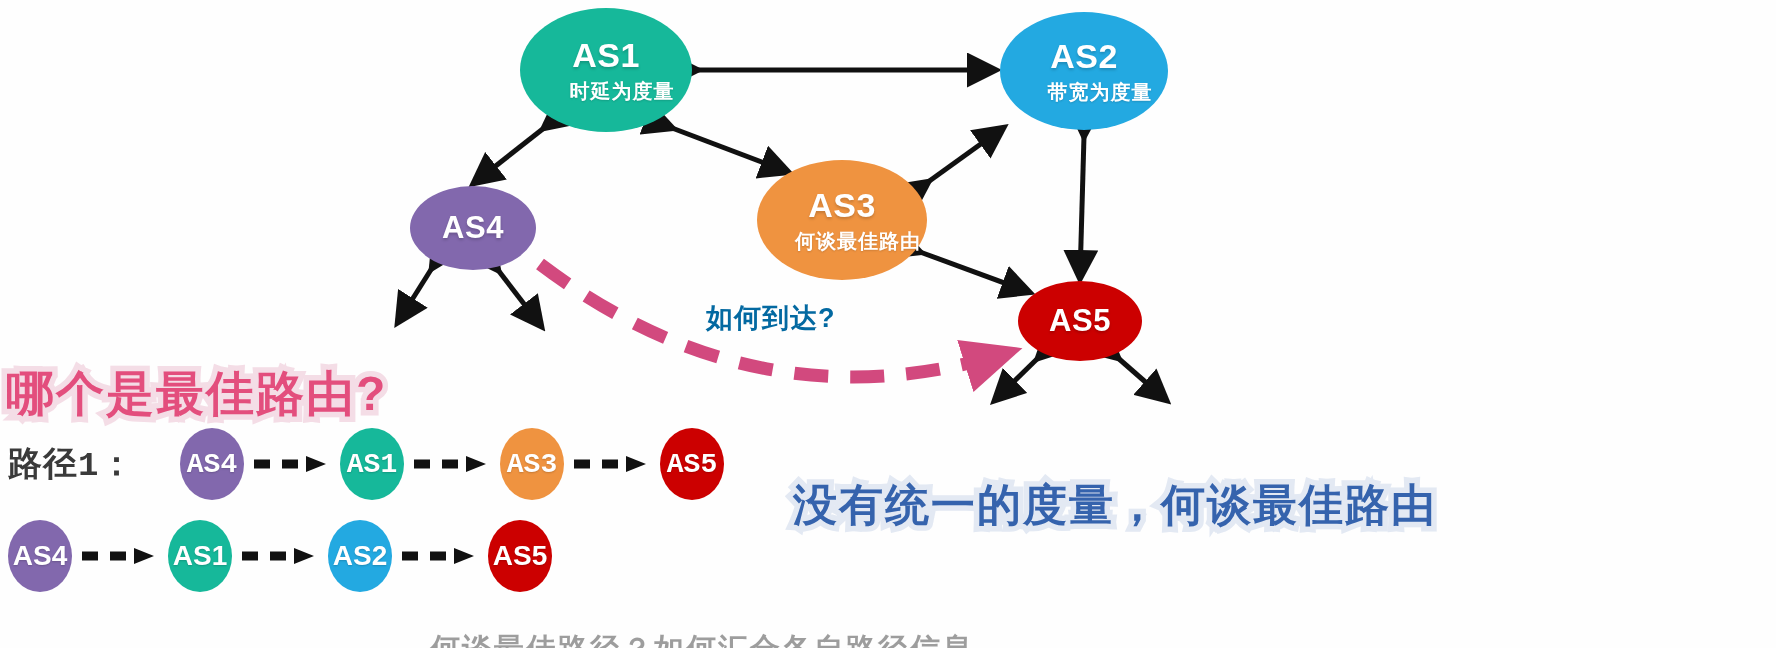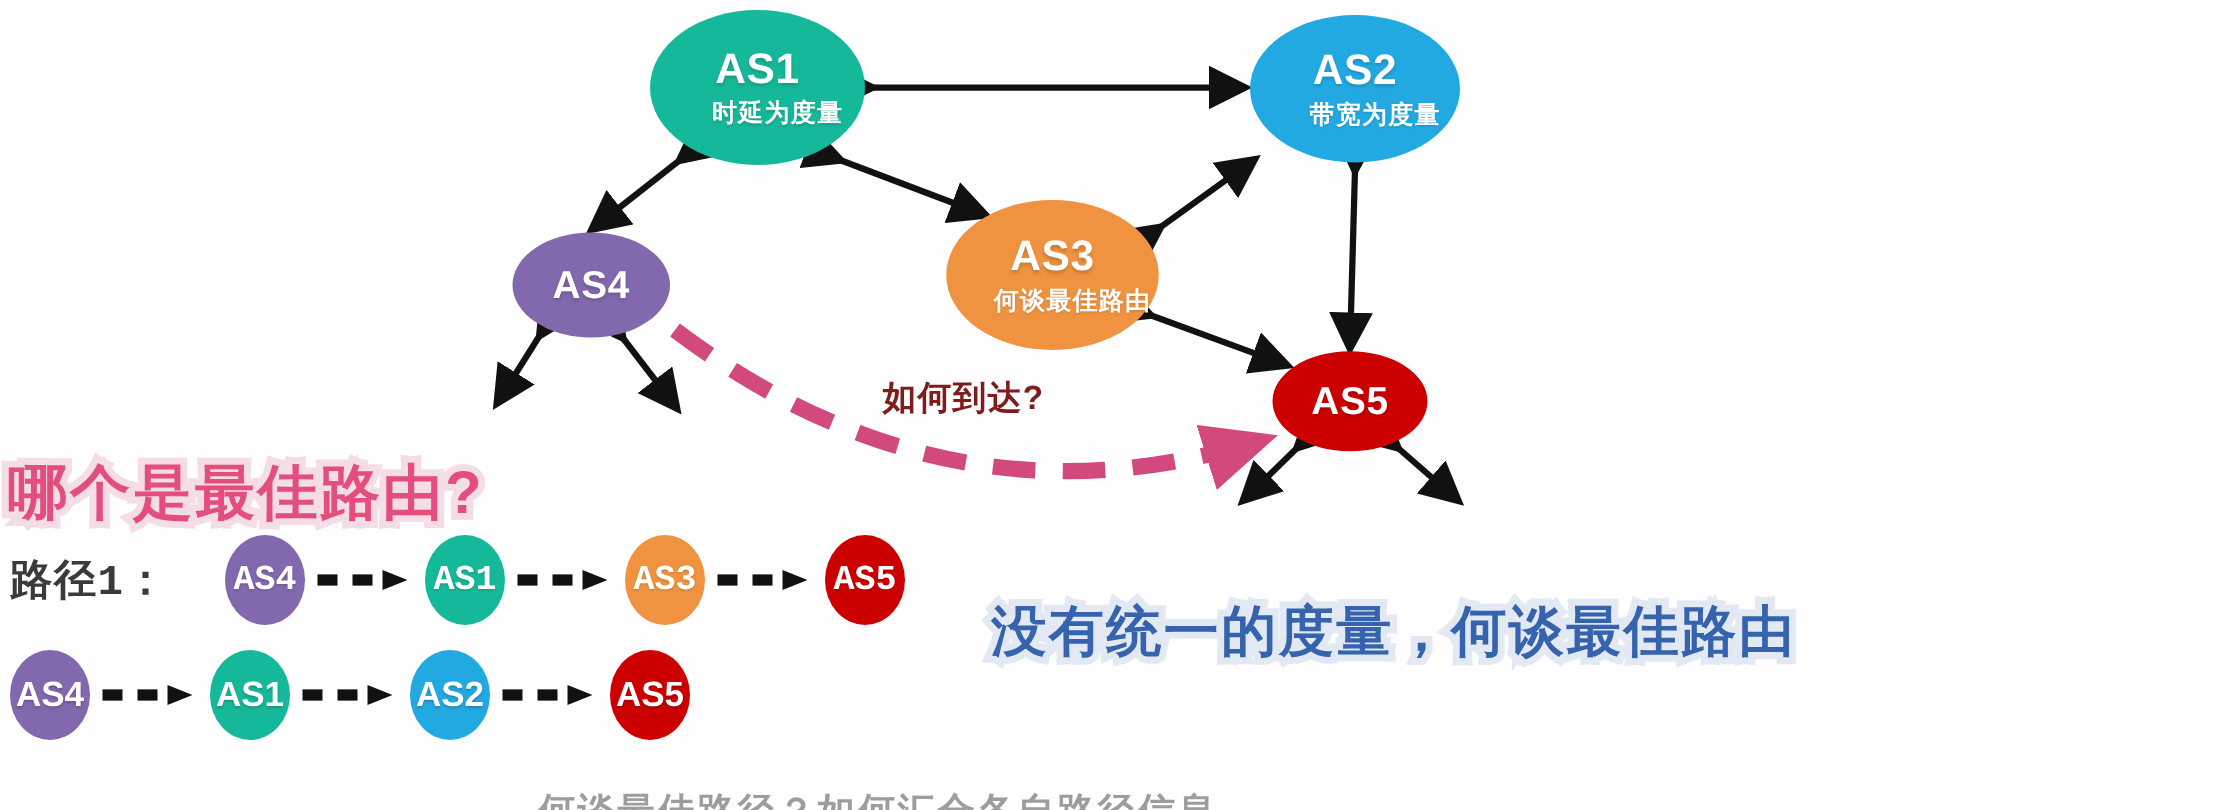--- a/index.html
+++ b/index.html
@@ -48,21 +48,21 @@
     text-shadow: 0 1px 2px rgba(0,0,0,0.15);
     margin-left: 32px;
   }
   .node.small .nlabel { font-size: 31px; }
 
   
   .curve-label {
     position: absolute;
     font-size: 27px;
     font-weight: 700;
-    color: #7f1d1d;
+    color: #0369a1;
     letter-spacing: 1px;
     -webkit-text-stroke: 5px #ffffff;
     paint-order: stroke fill;
   }
   .curve-label span {
     -webkit-text-stroke: 0;
   }
 
   
   .headline {

